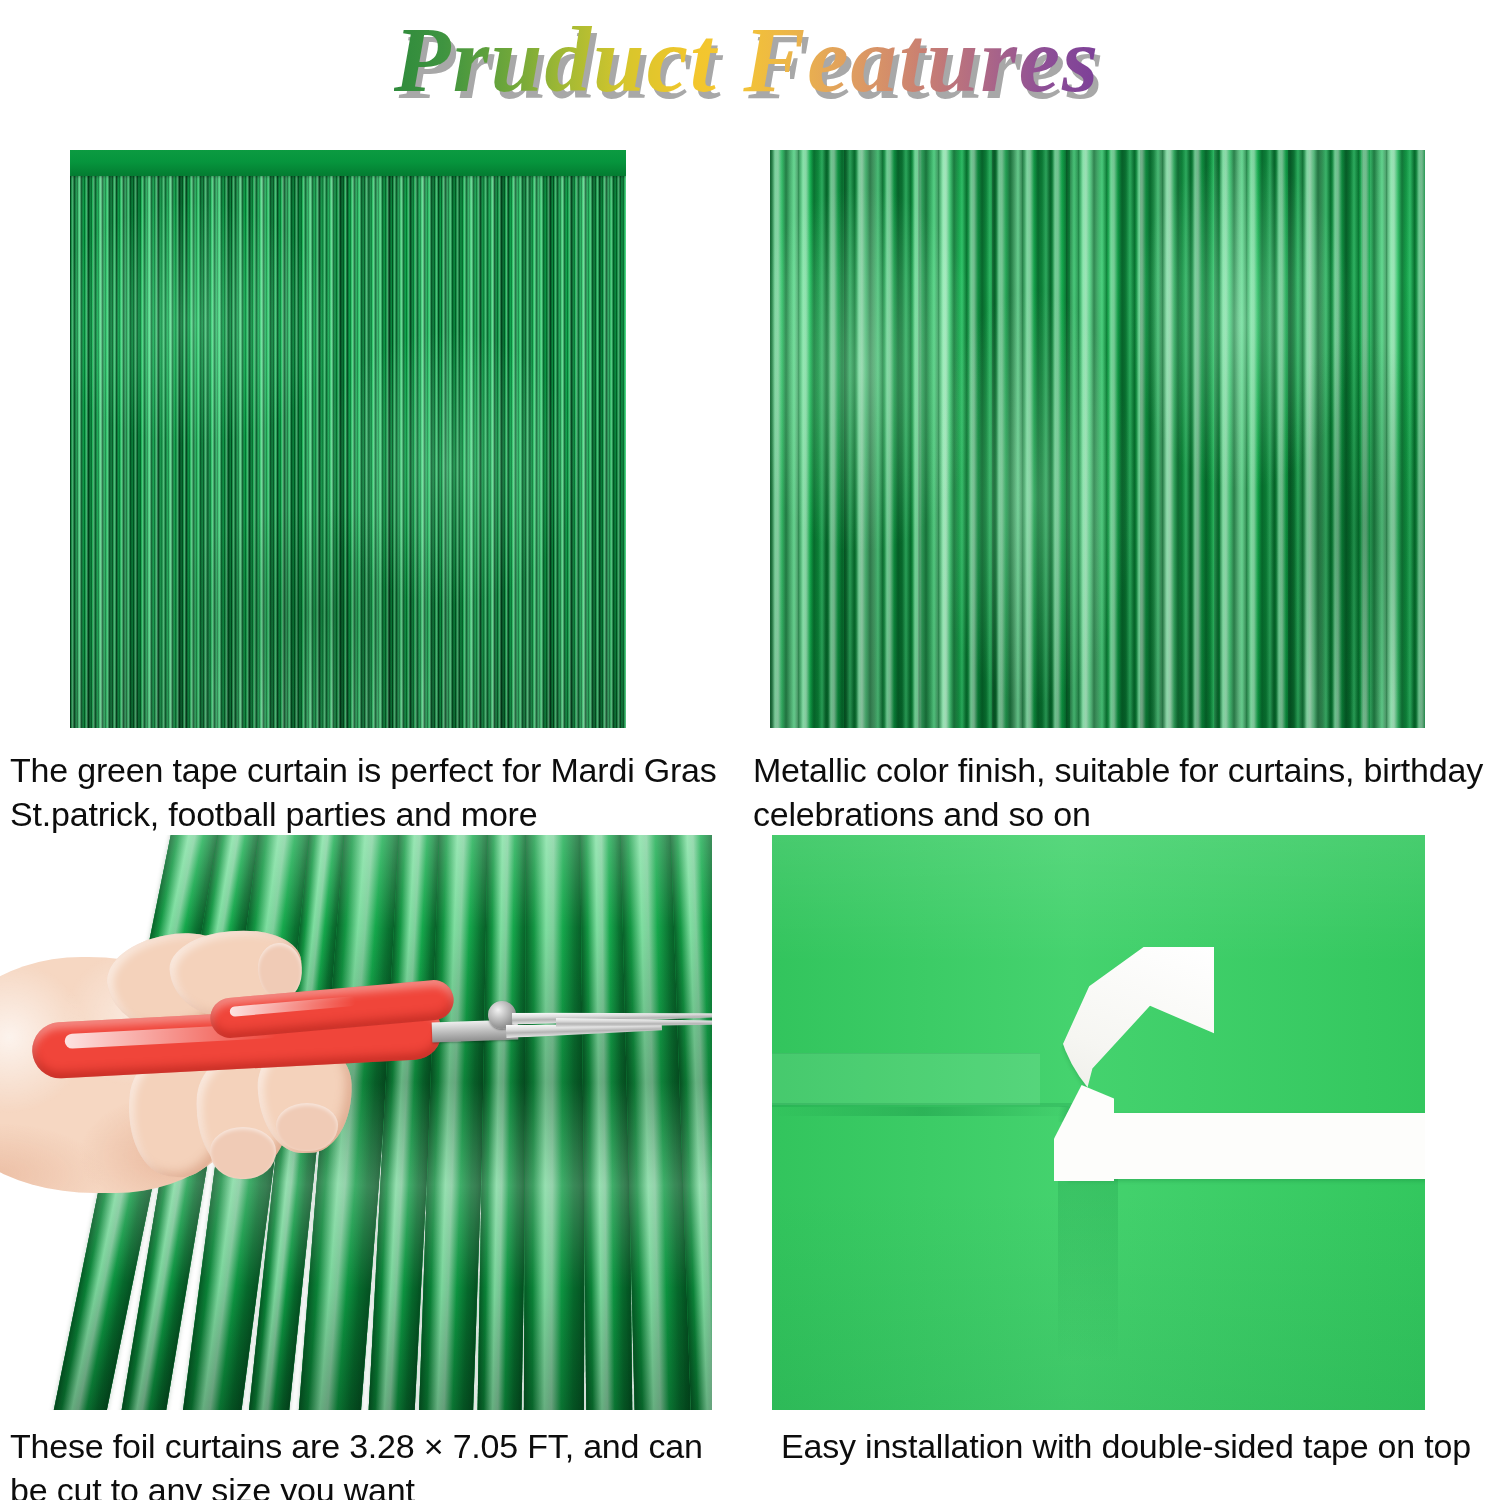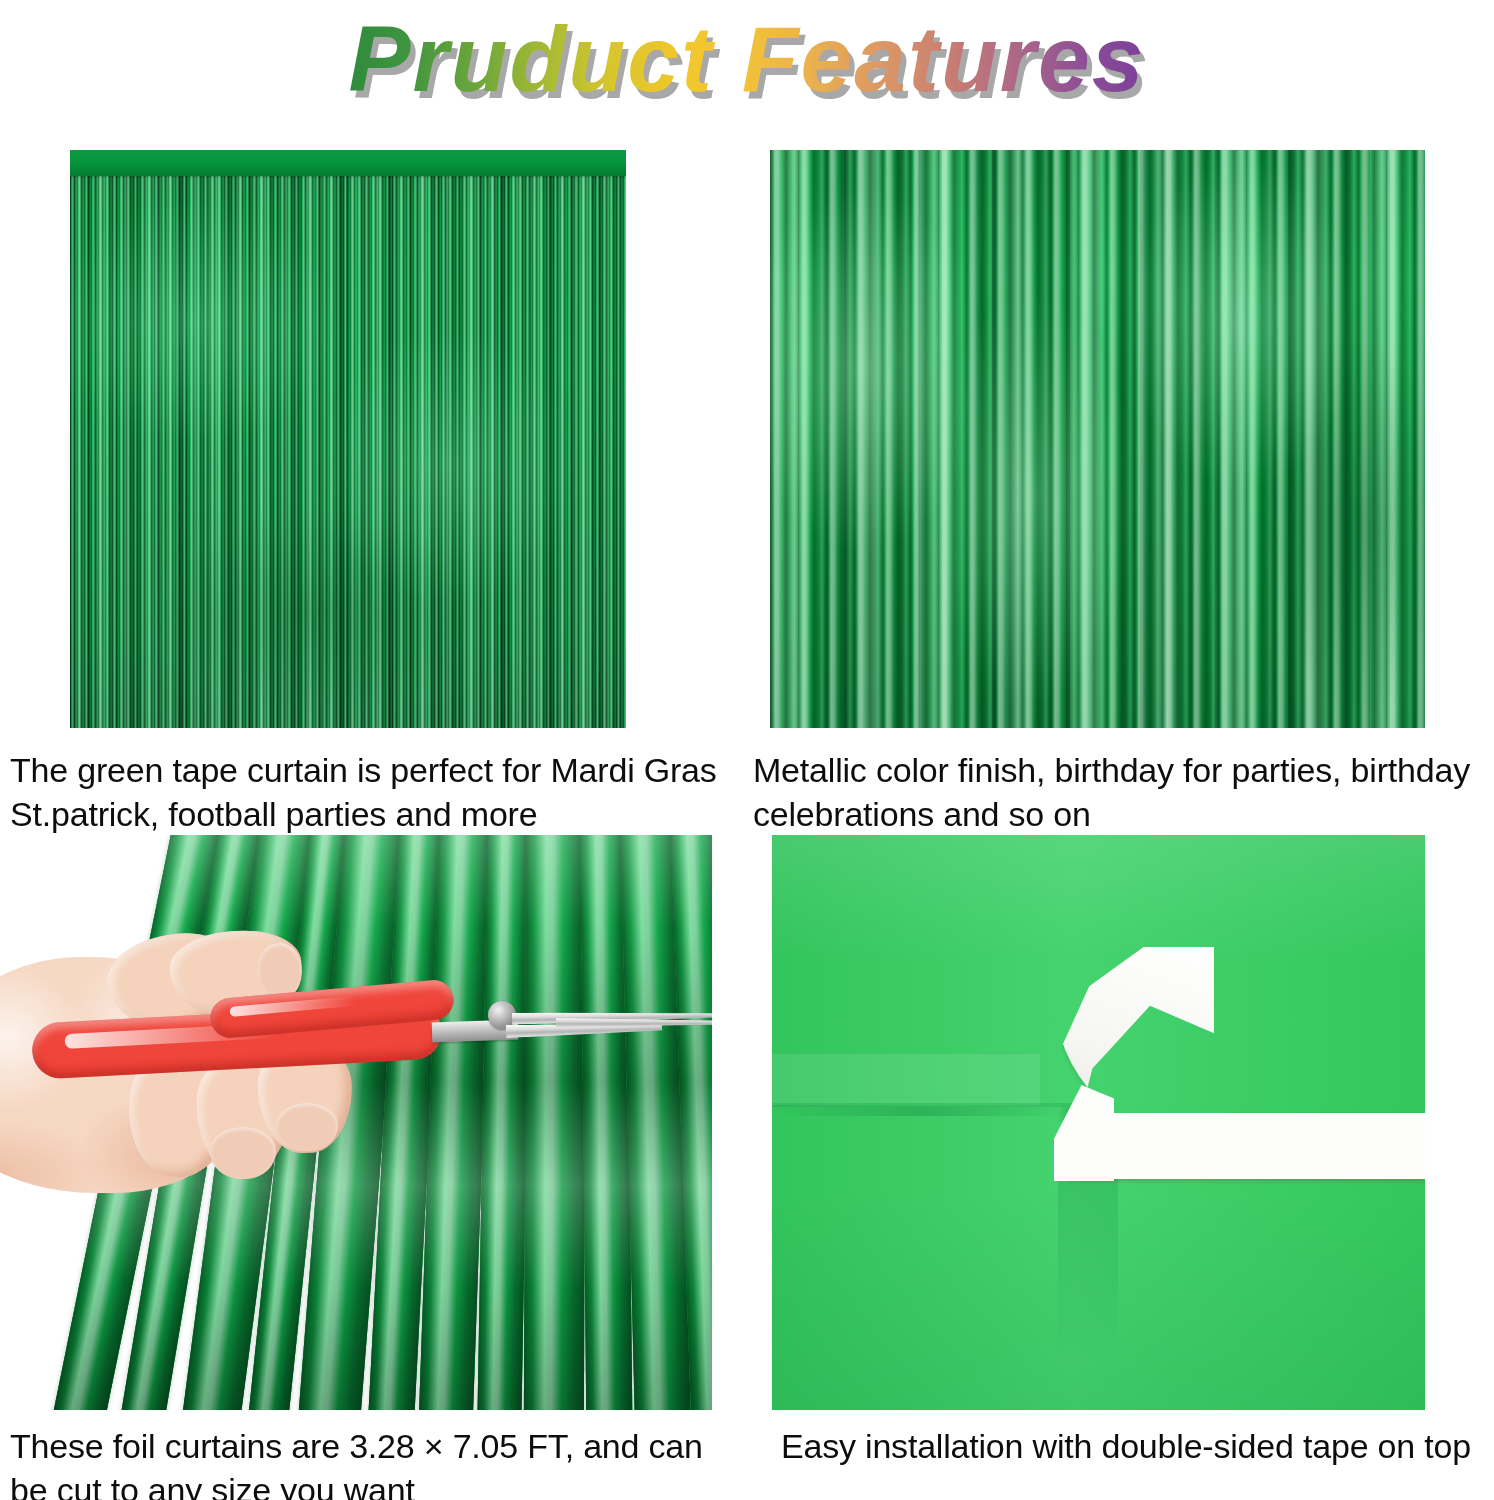--- a/index.html
+++ b/index.html
@@ -10,21 +10,21 @@
   }
   .page{position:relative;width:1494px;height:1500px;}
 
   
   .title-wrap{
     position:absolute;left:0;top:4px;width:1494px;height:110px;
     display:flex;align-items:center;justify-content:center;
   }
   .title{
     position:relative;
-    font-family:Liberation Sans, sans-serif;
+    font-family:Liberation Serif, serif;
     font-weight:700;font-style:italic;
     font-size:93px;line-height:1;letter-spacing:2px;
     white-space:nowrap;
   }
   .title .shadow{
     position:absolute;left:5px;top:7px;z-index:1;
     color:#a8a8a8;
   }
   .title .fill{
     position:relative;z-index:2;
@@ -324,19 +324,19 @@
       <div class="tape-strip" style="left:282px;top:112px;width:160px;height:196px;border-radius:0 0 0 150px;
                   background:linear-gradient(200deg,#ffffff 0%,#f6f6f2 55%,#e8e8e2 100%);
                   clip-path:polygon(56% 0,100% 0,100% 44%,60% 30%,24% 62%,12% 100%,0 100%,2% 56%,22% 20%);"></div>
       <div class="tape-strip" style="left:282px;top:250px;width:60px;height:96px;
                   clip-path:polygon(0 56%,46% 0,100% 14%,100% 100%,0 100%);"></div>
     </div>
   </div>
 
   <div class="caption" style="left:10px;top:748px;width:720px;">The green tape curtain is perfect for Mardi Gras St.patrick, football parties and more</div>
 
-  <div class="caption" style="left:753px;top:748px;width:735px;">Metallic color finish, birthday for parties, birthday celebrations and so on</div>
+  <div class="caption" style="left:753px;top:748px;width:735px;">Metallic color finish, suitable for curtains, birthday celebrations and so on</div>
 
   <div class="caption" style="left:10px;top:1424px;width:700px;">These foil curtains are 3.28 × 7.05 FT, and can be cut to any size you want</div>
 
   <div class="caption" style="left:753px;top:1424px;width:735px;margin-left:28px;">Easy installation with double-sided tape on top</div>
 
 </div>
 
 </body></html>

